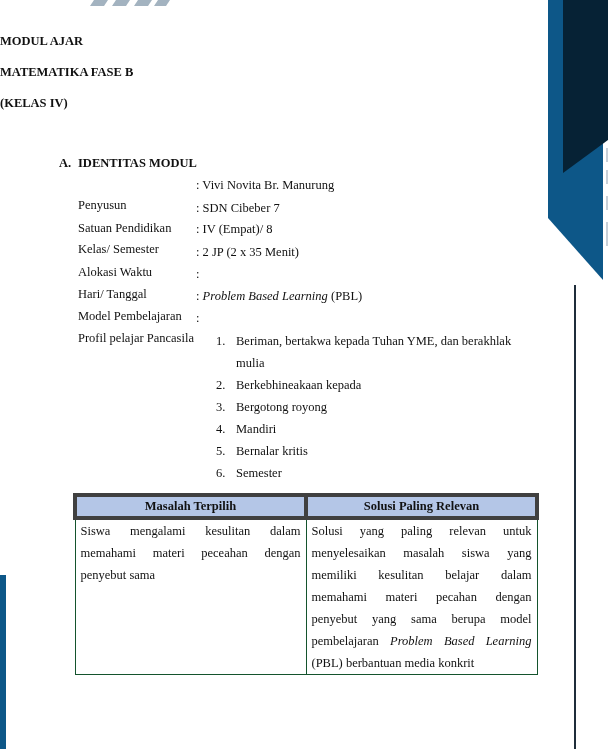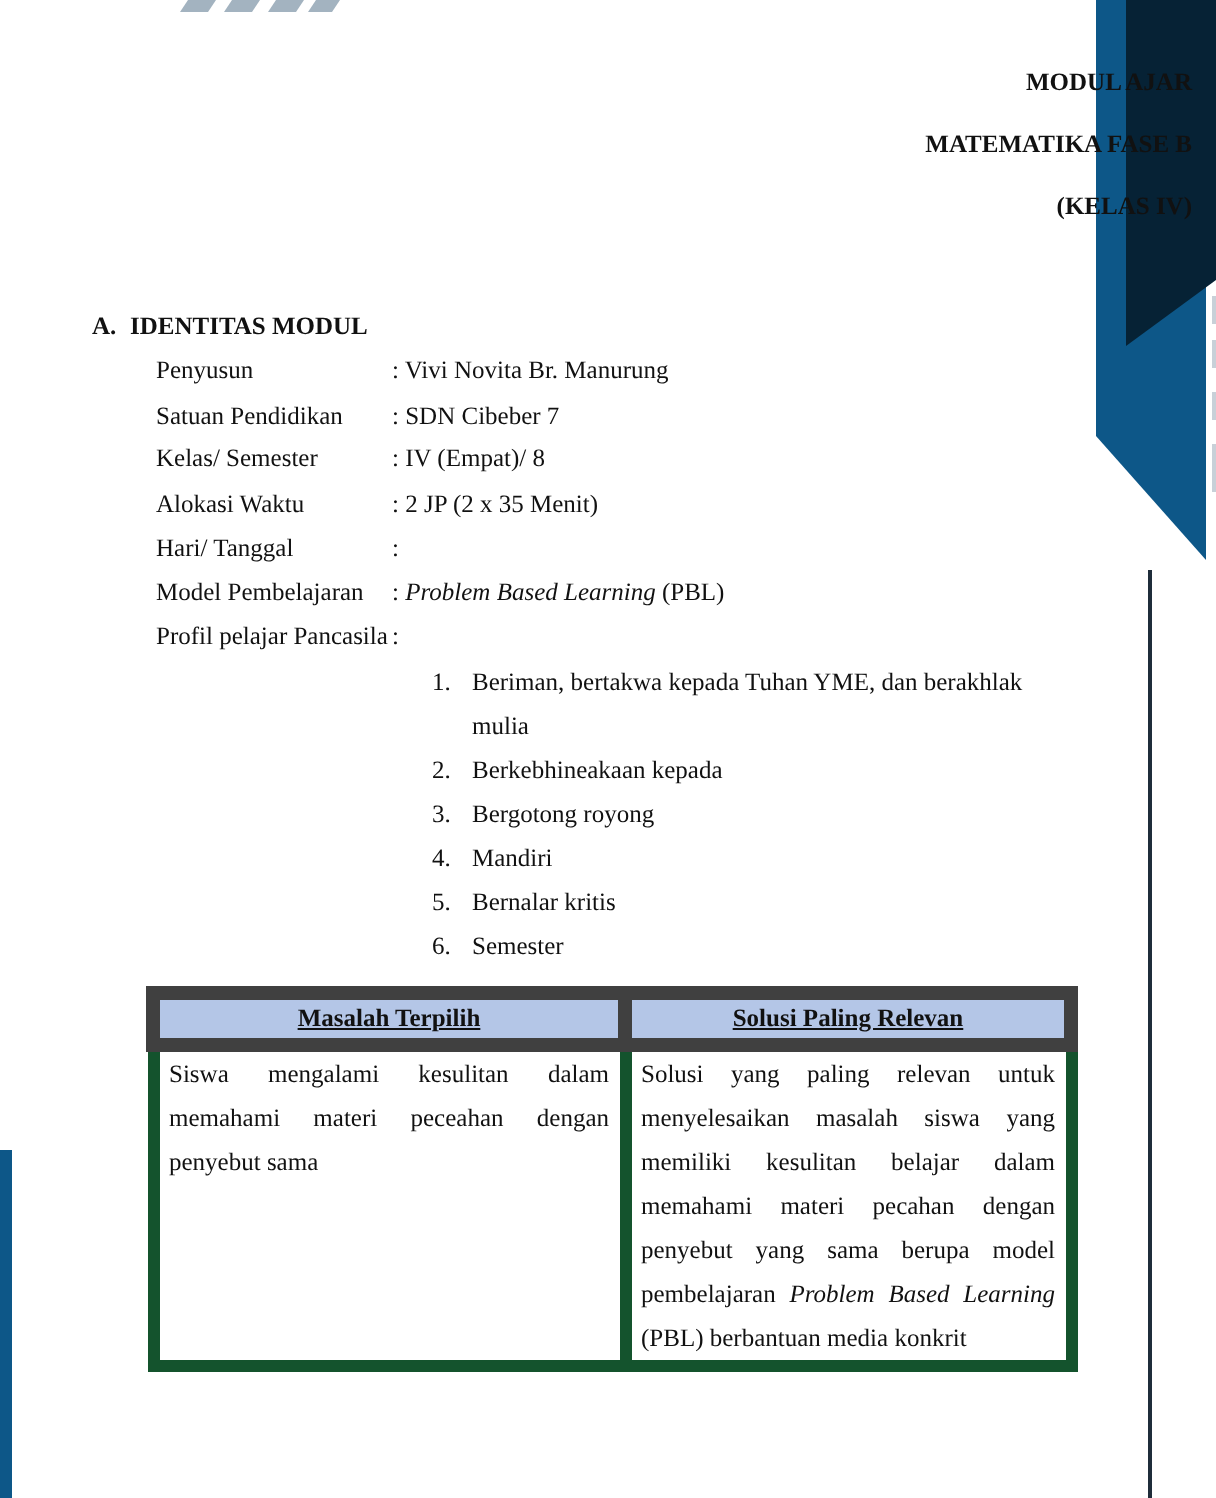--- a/index.html
+++ b/index.html
@@ -3,32 +3,32 @@
 <meta charset="utf-8">
 <style>
   html, body { margin:0; padding:0; }
   body { width:608px; height:749px; background:#ffffff; position:relative; overflow:hidden;
          font-family:"Liberation Serif", serif; color:#111; }
   .deco { position:absolute; }
   .stripes { left:86px; top:0; width:84px; height:6px; }
   .right-deco { right:0; top:0; width:68px; height:300px; }
   .right-line { left:574px; top:285px; width:2px; height:464px; background:#1f2d3a; }
   .left-bar { left:0; top:575px; width:6px; height:174px; background:#0d5788; }
-  .title { position:absolute; left:0; width:596px; text-align:right; font-weight:bold; font-size:12.5px; }
-  .section { position:absolute; left:46px; top:156px; font-weight:bold; font-size:12.5px; }
+  .title { position:absolute; left:0; width:596px; text-align:left; font-weight:bold; font-size:12.5px; }
+  .section { position:absolute; left:59px; top:156px; font-weight:bold; font-size:12.5px; }
   .section .num { display:inline-block; width:19px; }
   .row { position:absolute; left:78px; font-size:12.5px; height:20px; line-height:20px; }
-  .row .lbl { position:absolute; left:0; white-space:nowrap; }
+  .row .lbl { position:absolute; left:0; white-space:nowrap;margin-top:20px; }
   .row .val { position:absolute; left:118px; white-space:nowrap; }
   .list { position:absolute; left:216px; top:330px; width:320px; font-size:12.5px; line-height:22px; }
   .li { position:relative; padding-left:20px; }
   .li .n { position:absolute; left:0; }
   table { position:absolute; left:73px; top:493px; width:466px; border-collapse:collapse; font-size:12.5px; }
-  th { background:#b4c6e7; border:7px solid #404040; font-weight:bold; height:19px; padding:0;text-decoration:underline; }
-  td { border:6px solid #14532d; vertical-align:top; padding:0 5px; line-height:22px; text-align:justify; text-align-last:left; }
+  th { background:#b4c6e7; border:4px solid #404040; font-weight:bold; height:19px; padding:0; }
+  td { border:1px solid #14532d; vertical-align:top; padding:0 5px; line-height:22px; text-align:justify; text-align-last:left; }
   td.c1 { width:220px; height:154px; }
   em { }
 </style>
 </head>
 <body>
 
 <svg class="deco stripes" viewBox="0 0 84 6">
   <polygon points="4,6 8,0 22,0 18,6" fill="#a3b3c0"></polygon>
   <polygon points="26,6 30,0 44,0 40,6" fill="#a3b3c0"></polygon>
   <polygon points="48,6 52,0 66,0 62,6" fill="#a3b3c0"></polygon>

